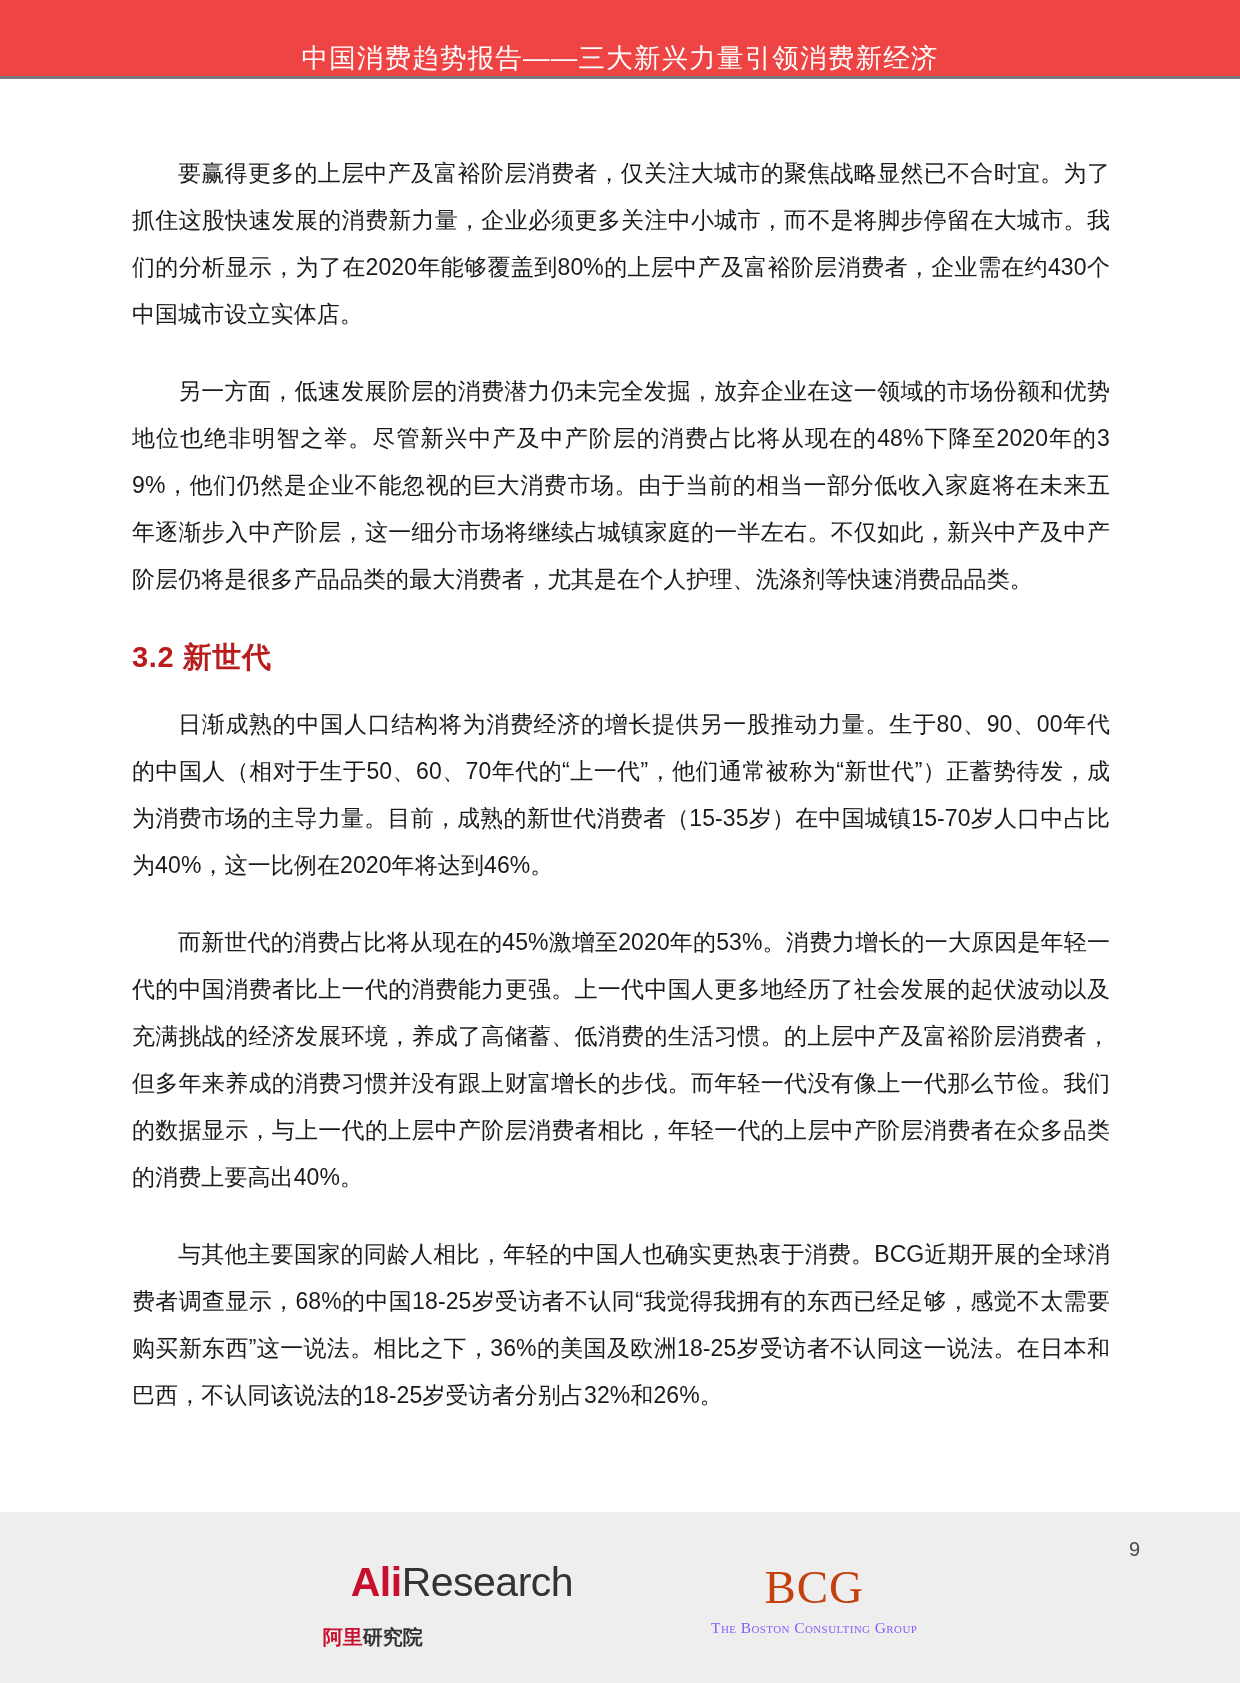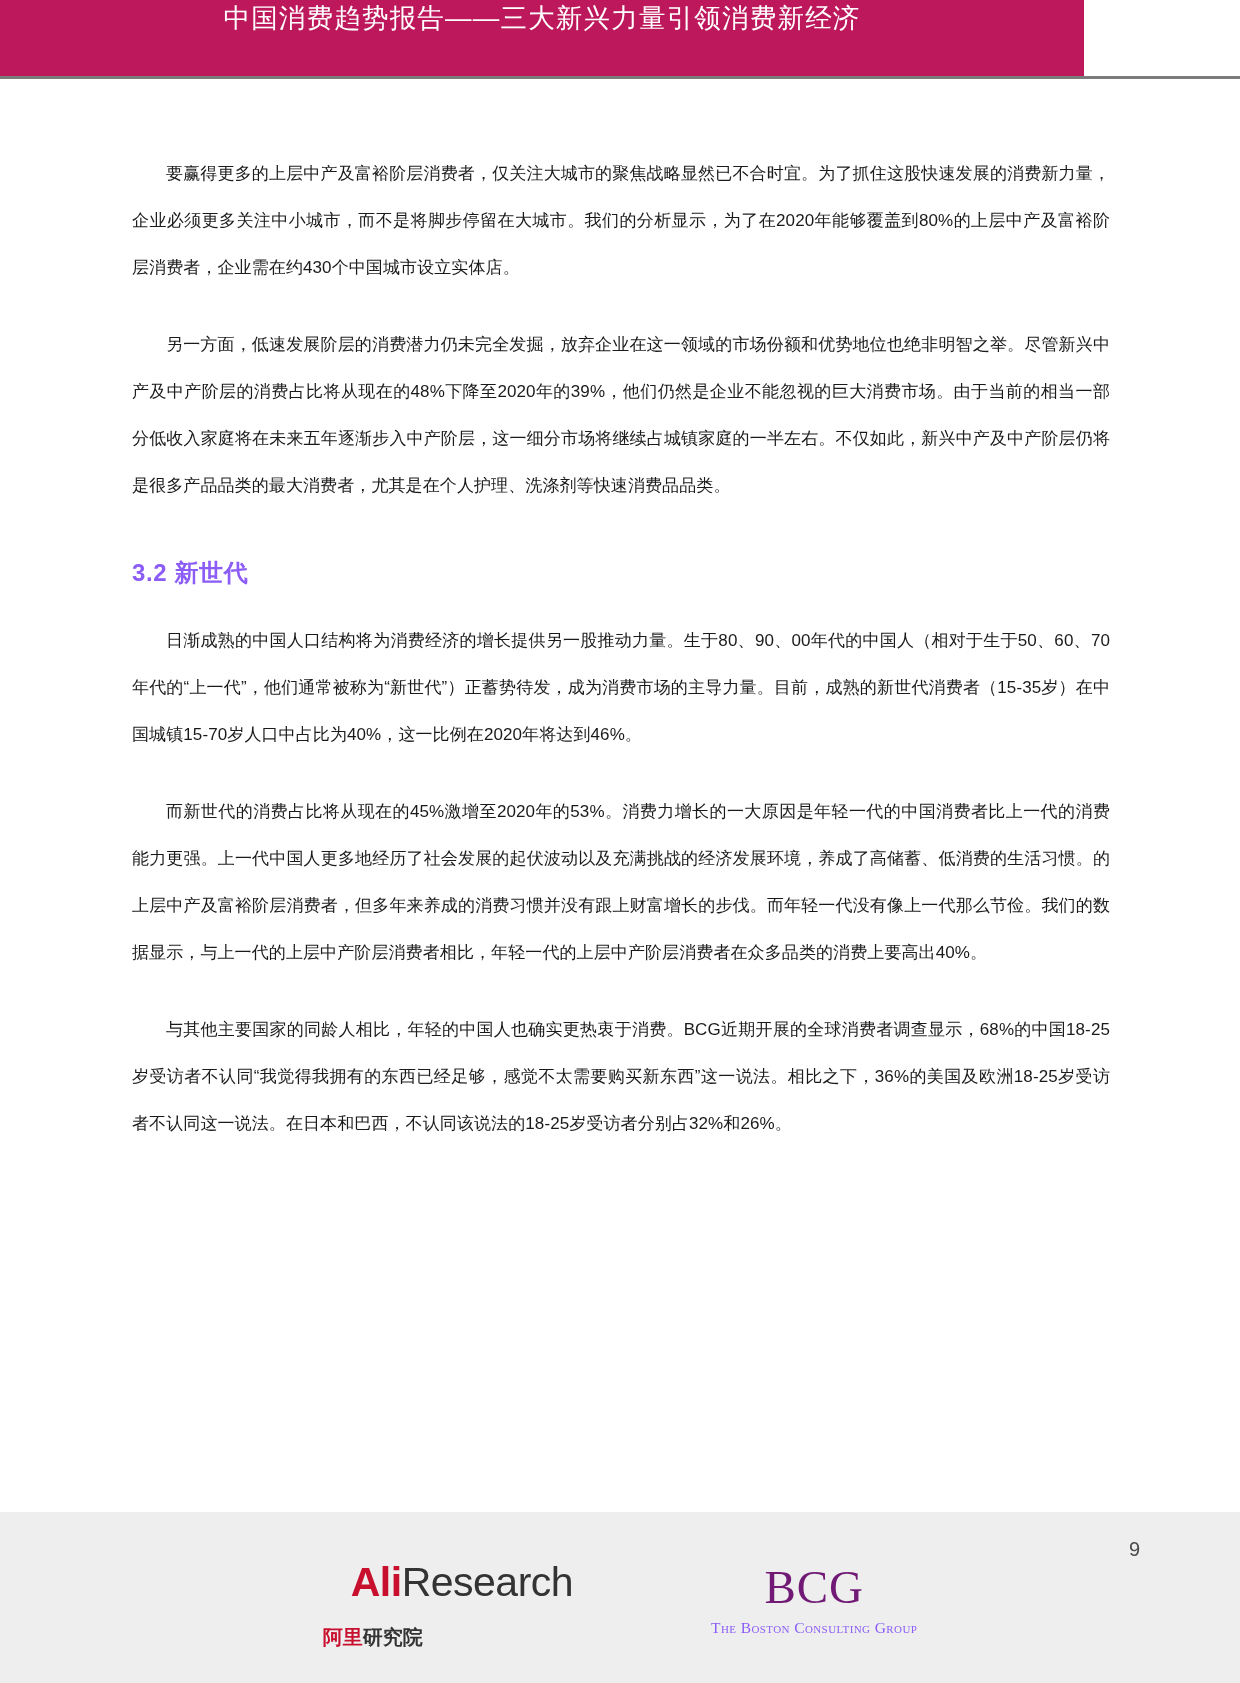--- a/index.html
+++ b/index.html
@@ -14,25 +14,25 @@
     width: 1240px;
     height: 1683px;
     background: #ffffff;
     overflow: hidden;
   }
 
   
   .header-band {
     position: absolute;
     top: 0; left: 0;
-    width: 1084px;
+    width: 1240px;
     height: 76px;
-    background: #be185d;
+    background: #ef4444;
     display: flex;
-    align-items: flex-start;
+    align-items: flex-end;
     justify-content: center;
   }
   .header-title {
     color: #ffffff;
     font-size: 26.5px;
     letter-spacing: 1.2px;
     font-weight: 500;
     white-space: nowrap;
     text-align: center;
   }
@@ -45,36 +45,36 @@
   }
 
   
   .content {
     position: absolute;
     top: 150px;
     left: 132px;
     width: 978px;
   }
   p.para {
-    font-size: 17px;
+    font-size: 23px;
     line-height: 47px;
     color: #1a1a1a;
     text-align: justify;
     text-justify: inter-ideograph;
     text-indent: 2em;
     margin-bottom: 30px;
     letter-spacing: 0.1px;
     word-break: break-all;
   }
   h2.section-heading {
-    font-size: 24px;
+    font-size: 29px;
     line-height: 44px;
-    color: #8b5cf6;
+    color: #b91c1c;
     font-weight: 700;
-    margin-top: 42px;
+    margin-top: 32px;
     margin-bottom: 22px;
     text-indent: 0;
     letter-spacing: 0.6px;
   }
 
   
   .footer-band {
     position: absolute;
     left: 0;
     top: 1512px;
@@ -120,21 +120,21 @@
   }
   .ali-cn-red { color: #c8102e; }
   .ali-cn-dark { color: #333333; }
 
   
   .bcg-logo { text-align: center; padding-top: 2px; }
   .bcg-main {
     font-family: "Liberation Serif", "DejaVu Serif", serif;
     font-size: 47px;
     line-height: 50px;
-    color: #701a75;
+    color: #c2410c;
     letter-spacing: 1px;
     font-weight: 400;
   }
   .bcg-sub {
     font-family: "Liberation Serif", "DejaVu Serif", serif;
     font-size: 15.5px;
     line-height: 20px;
     color: #8b5cf6;
     letter-spacing: 0.4px;
     margin-top: 6px;

